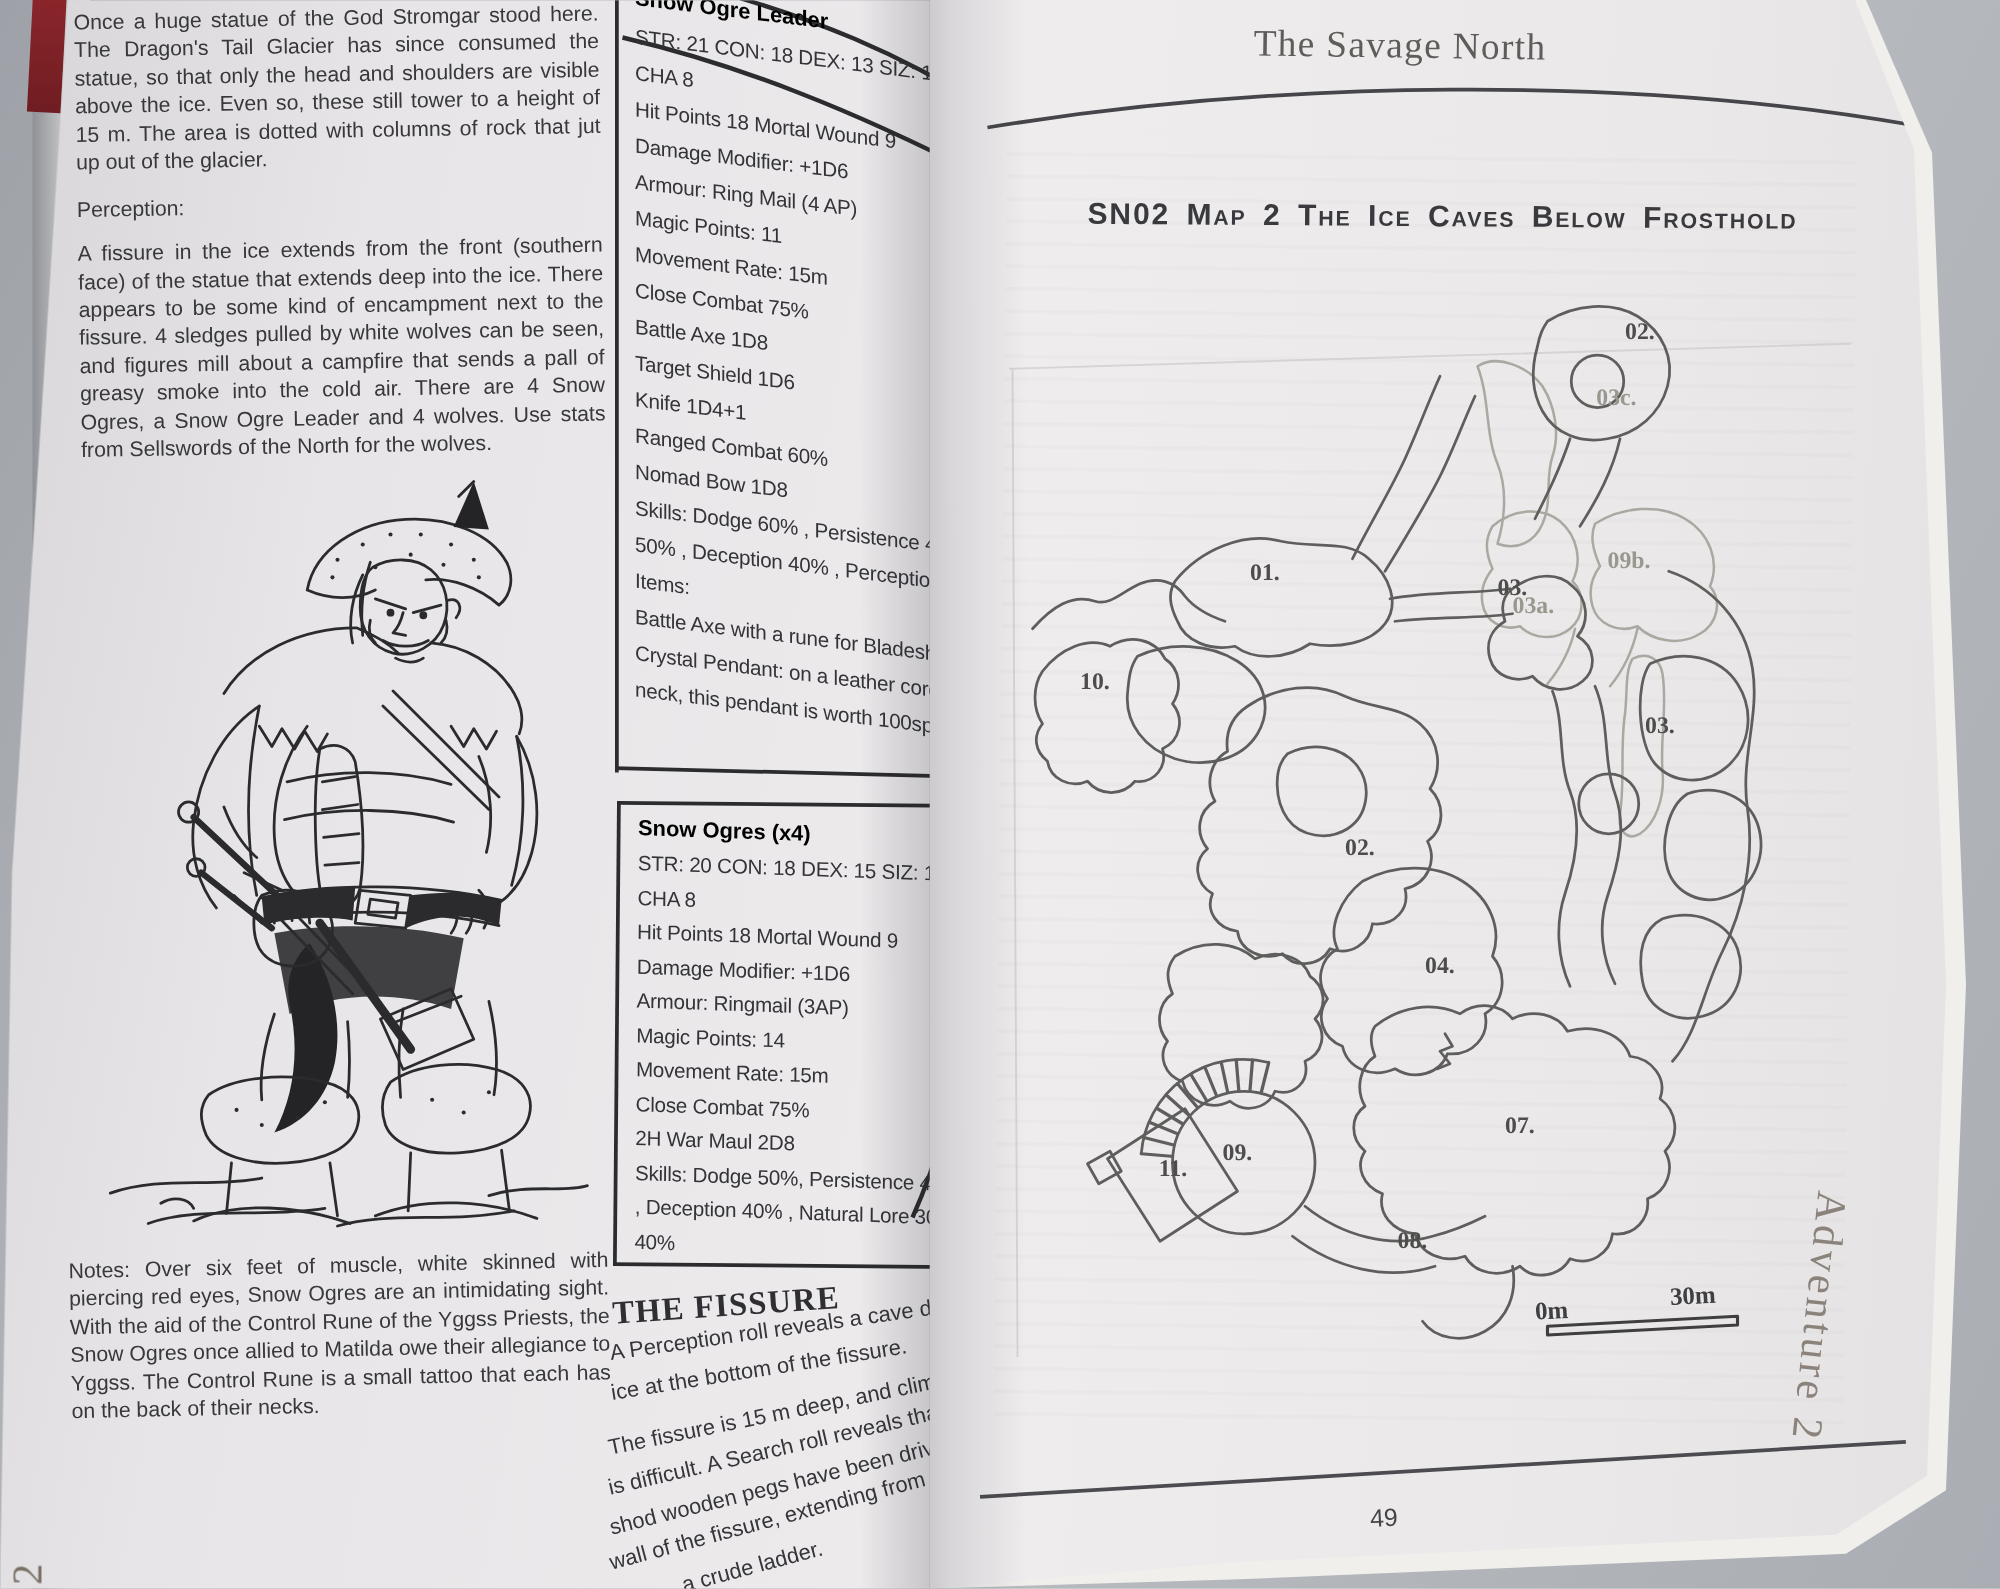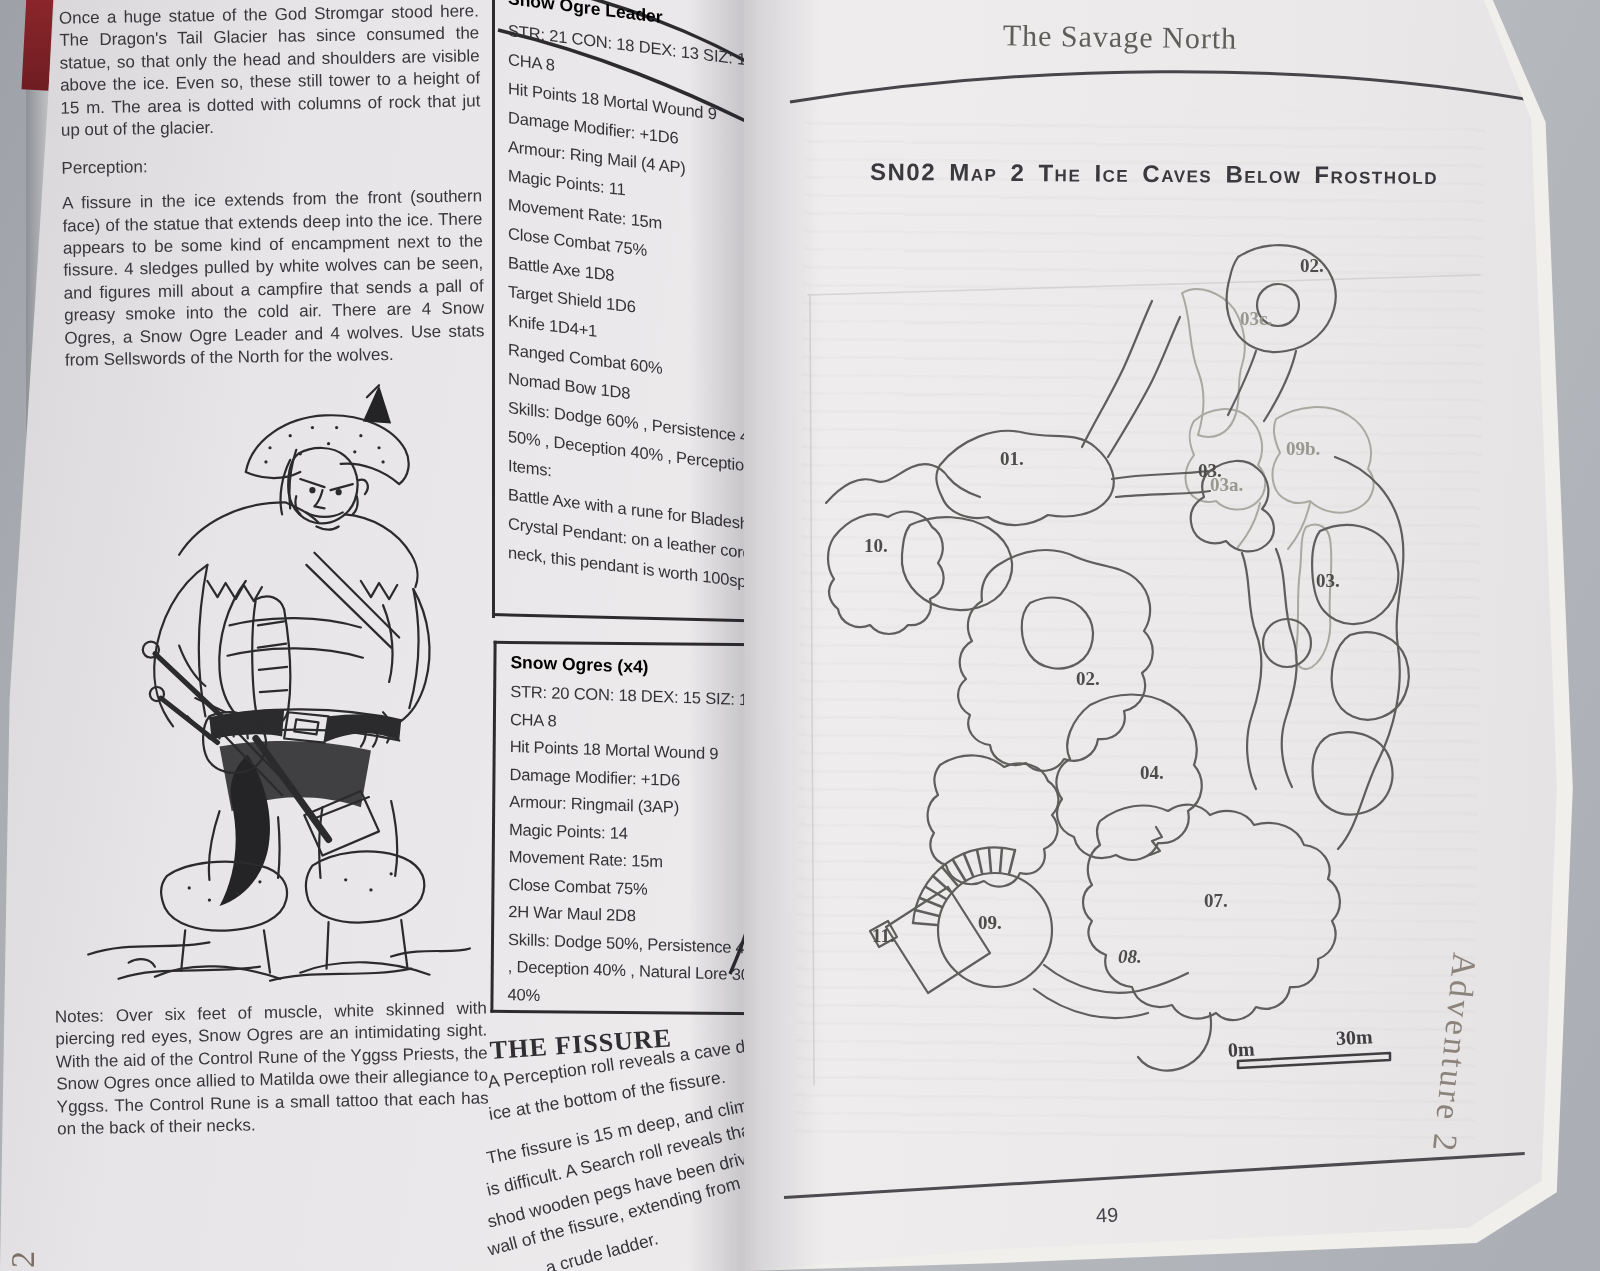--- a/index.html
+++ b/index.html
@@ -299,29 +299,29 @@
       <g stroke="#3f3f42" stroke-width="2.5">
         <path d="M448 826 L600 818 M448 833 L600 825 M448 826 L448 833 M600 818 L600 825"></path>
       </g>
     </svg>
 
     <span class="mlab" style="left:1000px;top:448px;">01.</span>
     <span class="mlab" style="left:1076px;top:622px;margin-top:46px;">02.</span>
     <span class="mlab" style="left:1198px;top:460px;">03.</span>
     <span class="mlab light" style="left:1210px;top:438px;margin-top:36px;">03a.</span>
     <span class="mlab light" style="left:1286px;top:438px;">09b.</span>
-    <span class="mlab light" style="left:1240px;top:308px;">03c.</span>
+    <span class="mlab light" style="left:1277px;top:308px;">03c.</span>
     <span class="mlab" style="left:1140px;top:762px;">04.</span>
     <span class="mlab" style="left:1300px;top:255px;">02.</span>
     <span class="mlab" style="left:1316px;top:570px;">03.</span>
     <span class="mlab" style="left:1204px;top:890px;">07.</span>
-    <span class="mlab" style="left:1118px;top:946px;font-style:italic;">08.</span>
+    <span class="mlab" style="left:1118px;top:982px;">08.</span>
     <span class="mlab" style="left:978px;top:912px;">09.</span>
     <span class="mlab" style="left:864px;top:535px;">10.</span>
-    <span class="mlab" style="left:872px;top:925px;">11.</span>
+    <span class="mlab" style="left:927px;top:925px;">11.</span>
 
     <span class="scalelab" style="left:1228px;top:1038px;">0m</span>
     <span class="scalelab" style="left:1336px;top:1026px;">30m</span>
 
     <div class="abs vlabel vlabel-right">Adventure 2</div>
     <div class="abs bottomrule"></div>
     <div class="abs pageno">49</div>
   </div>
 
   <div class="abs spine-shade"></div>

